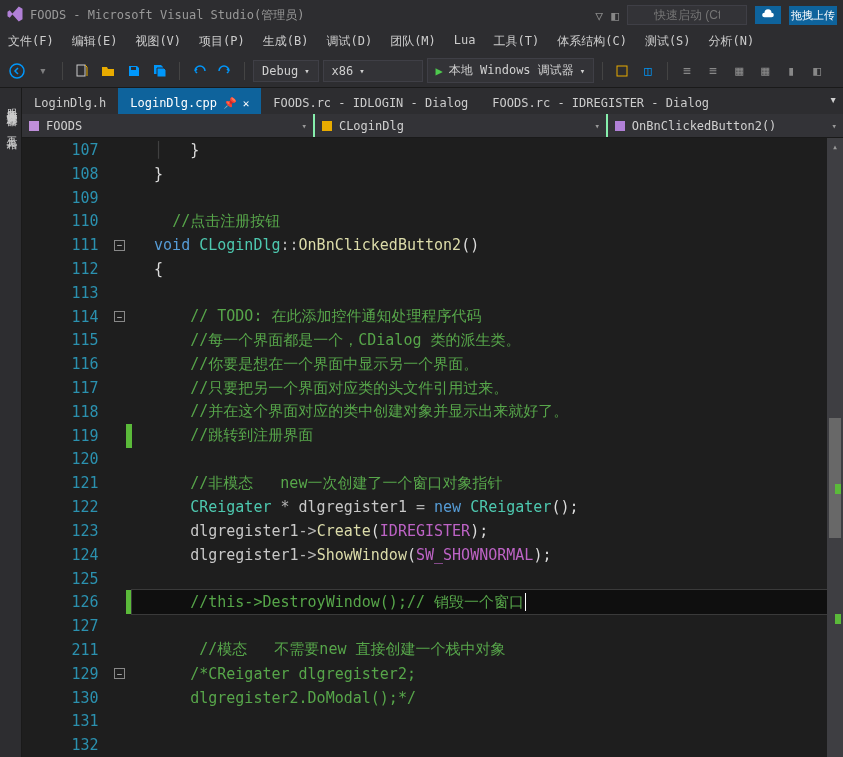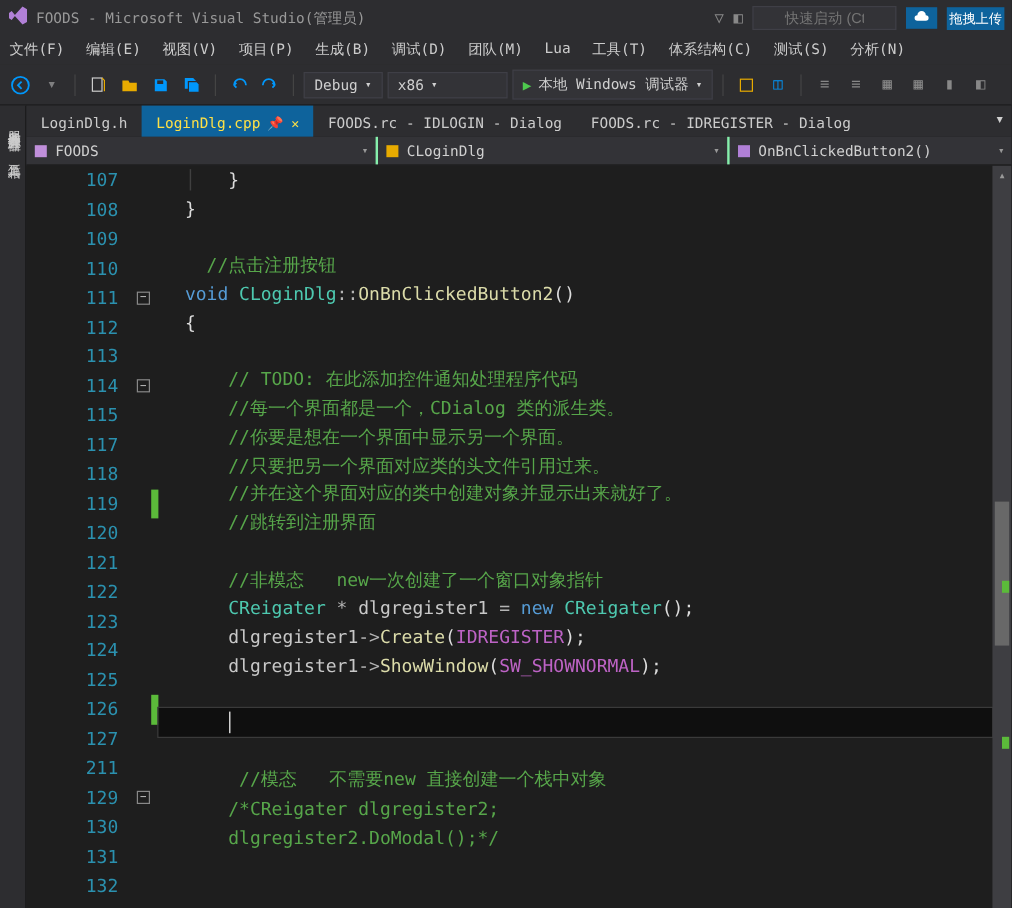--- a/index.html
+++ b/index.html
@@ -18,21 +18,21 @@
 .tb-sep { width: 1px; height: 18px; background: #444; margin: 0 4px; }
 .tb-dropdown { background: #333337; border: 1px solid #3f3f46; padding: 3px 8px; display: flex; align-items: center; gap: 6px; font-size: 12px; cursor: pointer; }
 .tb-dropdown .dd-arrow { font-size: 9px; }
 .tb-play { color: #4ec94e; }
 .main-area { display: flex; height: calc(100% - 88px); }
 .left-sidebar { width: 22px; background: #2d2d30; border-right: 1px solid #1a1a1a; display: flex; flex-direction: column; padding-top: 6px; gap: 8px; }
 .sidebar-tab { writing-mode: vertical-rl; text-orientation: upright; font-size: 11px; padding: 6px 3px; color: #ccc; cursor: pointer; letter-spacing: 1px; }
 .editor-area { flex: 1; display: flex; flex-direction: column; background: #1e1e1e; position: relative; }
 .doc-tabs { height: 26px; background: #2d2d30; display: flex; align-items: stretch; }
 .doc-tab { padding: 4px 12px; display: flex; align-items: flex-end; font-size: 12px; color: #ccc; cursor: pointer; gap: 6px; }
-.doc-tab.active { background: #0e639c; color: #fde047; }
+.doc-tab.active { background: #0e639c; color: #ffffff; }
 .doc-tab .pin-icon, .doc-tab .close-icon { font-size: 11px; }
 .doc-tabs .tab-overflow { margin-left: auto; padding: 4px 6px; cursor: pointer; }
 .nav-bar { height: 24px; background: #333337; display: flex; align-items: stretch; border-bottom: 1px solid #1a1a1a; }
 .nav-item { flex: 1; display: flex; align-items: center; padding: 0 6px; font-size: 12px; border-right: 2px solid #86efac; cursor: pointer; gap: 6px; }
 .nav-item.last { flex: 0.8; border-right: none; }
 .nav-cube { width: 12px; height: 12px; }
 .nav-arrow { margin-left: auto; font-size: 9px; color: #999; }
 .code-container { flex: 1; display: flex; overflow: hidden; position: relative; }
 .gutter { width: 110px; background: #1e1e1e; display: flex; flex-direction: column; padding-left: 22px; }
 .gutter-row { display: flex; height: 24.5px; align-items: center; }
@@ -269,20 +269,25 @@
               <div class="fold-box">−</div>
             </div>
             <div class="mark-col"></div>
           </div>
           <div class="gutter-row">
             <div class="lineno">115</div>
             <div class="fold-col"></div>
             <div class="mark-col"></div>
           </div>
           <div class="gutter-row">
+            <div class="lineno">116</div>
+            <div class="fold-col"></div>
+            <div class="mark-col"></div>
+          </div>
+          <div class="gutter-row">
             <div class="lineno">117</div>
             <div class="fold-col"></div>
             <div class="mark-col"></div>
           </div>
           <div class="gutter-row">
             <div class="lineno">118</div>
             <div class="fold-col"></div>
             <div class="mark-col"></div>
           </div>
           <div class="gutter-row">
@@ -371,21 +376,21 @@
           <div class="code-line"><span class="">      </span><span class="c-comment">//你要是想在一个界面中显示另一个界面。</span></div>
           <div class="code-line"><span class="">      </span><span class="c-comment">//只要把另一个界面对应类的头文件引用过来。</span></div>
           <div class="code-line"><span class="">      </span><span class="c-comment">//并在这个界面对应的类中创建对象并显示出来就好了。</span></div>
           <div class="code-line"><span class="">      </span><span class="c-comment">//跳转到注册界面</span></div>
           <div class="code-line"></div>
           <div class="code-line"><span class="">      </span><span class="c-comment">//非模态   new一次创建了一个窗口对象指针</span></div>
           <div class="code-line"><span class="">      </span><span class="c-type">CReigater</span><span class="c-op"> * </span><span class="c-local">dlgregister1</span><span class="c-op"> = </span><span class="c-keyword">new</span><span class=""> </span><span class="c-type">CReigater</span><span class="c-text">();</span></div>
           <div class="code-line"><span class="">      </span><span class="c-local">dlgregister1</span><span class="c-op">-&gt;</span><span class="c-func">Create</span><span class="c-text">(</span><span class="c-macro">IDREGISTER</span><span class="c-text">);</span></div>
           <div class="code-line"><span class="">      </span><span class="c-local">dlgregister1</span><span class="c-op">-&gt;</span><span class="c-func">ShowWindow</span><span class="c-text">(</span><span class="c-macro">SW_SHOWNORMAL</span><span class="c-text">);</span></div>
           <div class="code-line"></div>
-          <div class="code-line current"><span class="">      </span><span class="caret"></span></div>
+          <div class="code-line current"><span class="">      </span><span class="c-comment">//this-&gt;DestroyWindow();// 销毁一个窗口</span><span class="caret"></span></div>
           <div class="code-line"></div>
           <div class="code-line"><span class="">       </span><span class="c-comment">//模态   不需要new 直接创建一个栈中对象</span></div>
           <div class="code-line"><span class="">      </span><span class="c-comment">/*CReigater dlgregister2;</span></div>
           <div class="code-line"><span class="">      </span><span class="c-comment">dlgregister2.DoModal();*/</span></div>
           <div class="code-line"></div>
           <div class="code-line"></div>
         </div>
       <div class="scrollbar-v">
         <div class="scroll-arrow">▴</div>
         <div class="scroll-thumb" style="top:280px;height:120px"></div>

